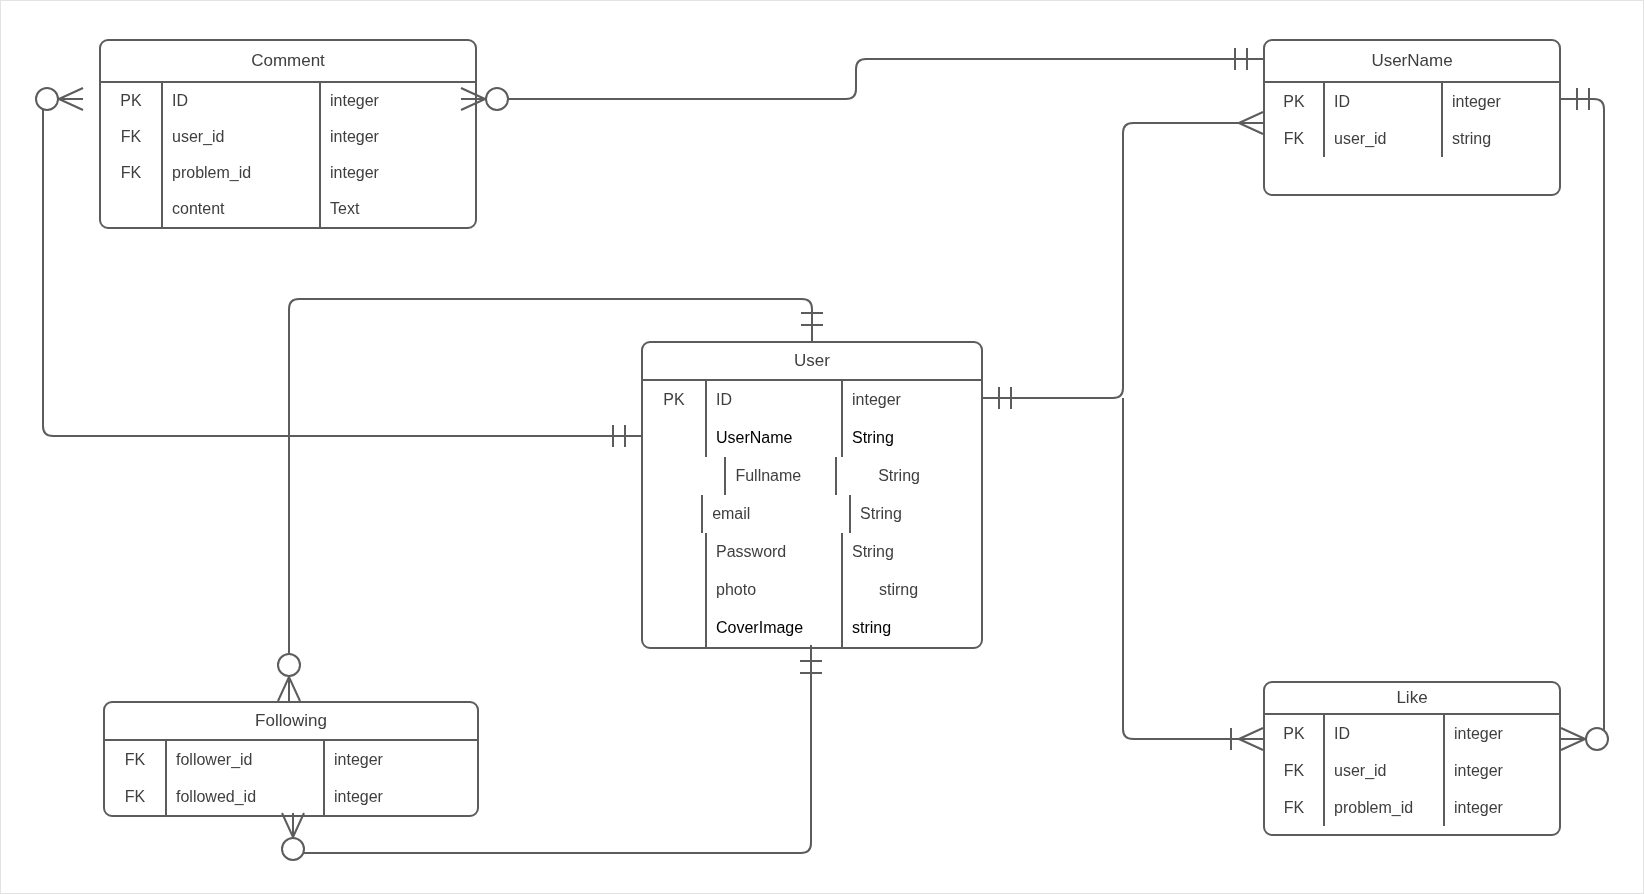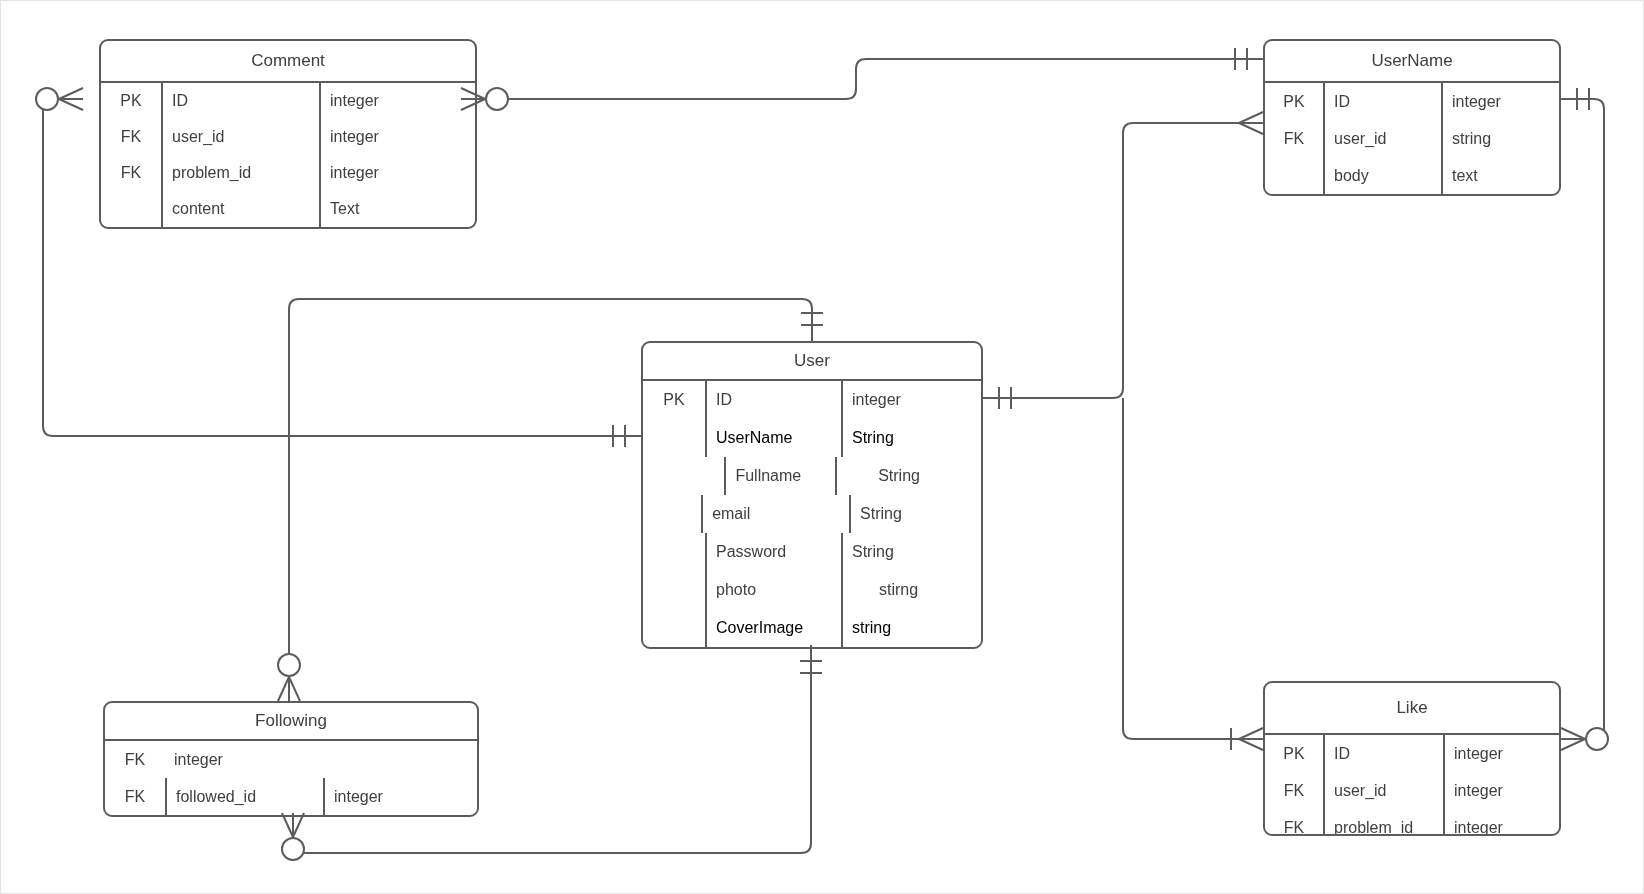--- a/index.html
+++ b/index.html
@@ -56,25 +56,20 @@
           <div class="entity-row" style="height: 37px;">
             <span class="cell key" style="width: 58px;">PK</span>
             <span class="cell name" style="width: 120px; border-color: rgb(92, 92, 92);">ID</span>
             <span class="cell type" style="width: 116px;">integer</span>
           </div>
           <div class="entity-row" style="height: 37px;">
             <span class="cell key" style="width: 58px;">FK</span>
             <span class="cell name" style="width: 120px; border-color: rgb(92, 92, 92);">user_id</span>
             <span class="cell type" style="width: 116px;">string</span>
           </div>
-          <div class="entity-row" style="height: 37px;">
-            <span class="cell key" style="width: 58px;"></span>
-            <span class="cell name" style="width: 120px; border-color: rgb(92, 92, 92);">body</span>
-            <span class="cell type" style="width: 116px;">text</span>
-          </div>
         </div>
       </div>
       <div class="entity" style="left: 640px; top: 340px; width: 342px; height: 308px; border-color: rgb(92, 92, 92);">
         <div class="entity-title" style="height: 38px;">User</div>
         <div class="entity-rows">
           <div class="entity-row" style="height: 38px;">
             <span class="cell key" style="width: 62px;">PK</span>
             <span class="cell name" style="width: 138px; border-color: rgb(92, 92, 92);">ID</span>
             <span class="cell type" style="width: 138px;">integer</span>
           </div>
@@ -108,31 +103,32 @@
             <span class="cell name" style="width: 138px; border-color: rgb(92, 92, 92);">CoverImage</span>
             <span class="cell type" style="width: 138px;">string</span>
           </div>
         </div>
       </div>
       <div class="entity" style="left: 102px; top: 700px; width: 376px; height: 116px; border-color: rgb(92, 92, 92);">
         <div class="entity-title" style="height: 38px;">Following</div>
         <div class="entity-rows">
           <div class="entity-row" style="height: 37px;">
             <span class="cell key" style="width: 60px;">FK</span>
+            <span class="cell name" style="width: 160px; border-color: rgb(92, 92, 92);">follower_id</span>
             <span class="cell type" style="width: 152px;">integer</span>
           </div>
           <div class="entity-row" style="height: 37px;">
             <span class="cell key" style="width: 60px;">FK</span>
             <span class="cell name" style="width: 160px; border-color: rgb(92, 92, 92);">followed_id</span>
             <span class="cell type" style="width: 152px;">integer</span>
           </div>
         </div>
       </div>
       <div class="entity" style="left: 1262px; top: 680px; width: 298px; height: 155px; border-color: rgb(92, 92, 92);">
-        <div class="entity-title" style="height: 52px; text-align: right;">Like</div>
+        <div class="entity-title" style="height: 32px; text-align: right;">Like</div>
         <div class="entity-rows">
           <div class="entity-row" style="height: 37px;">
             <span class="cell key" style="width: 58px;">PK</span>
             <span class="cell name" style="width: 122px; border-color: rgb(92, 92, 92);">ID</span>
             <span class="cell type" style="width: 114px;">integer</span>
           </div>
           <div class="entity-row" style="height: 37px;">
             <span class="cell key" style="width: 58px;">FK</span>
             <span class="cell name" style="width: 122px; border-color: rgb(92, 92, 92);">user_id</span>
             <span class="cell type" style="width: 114px;">integer</span>

